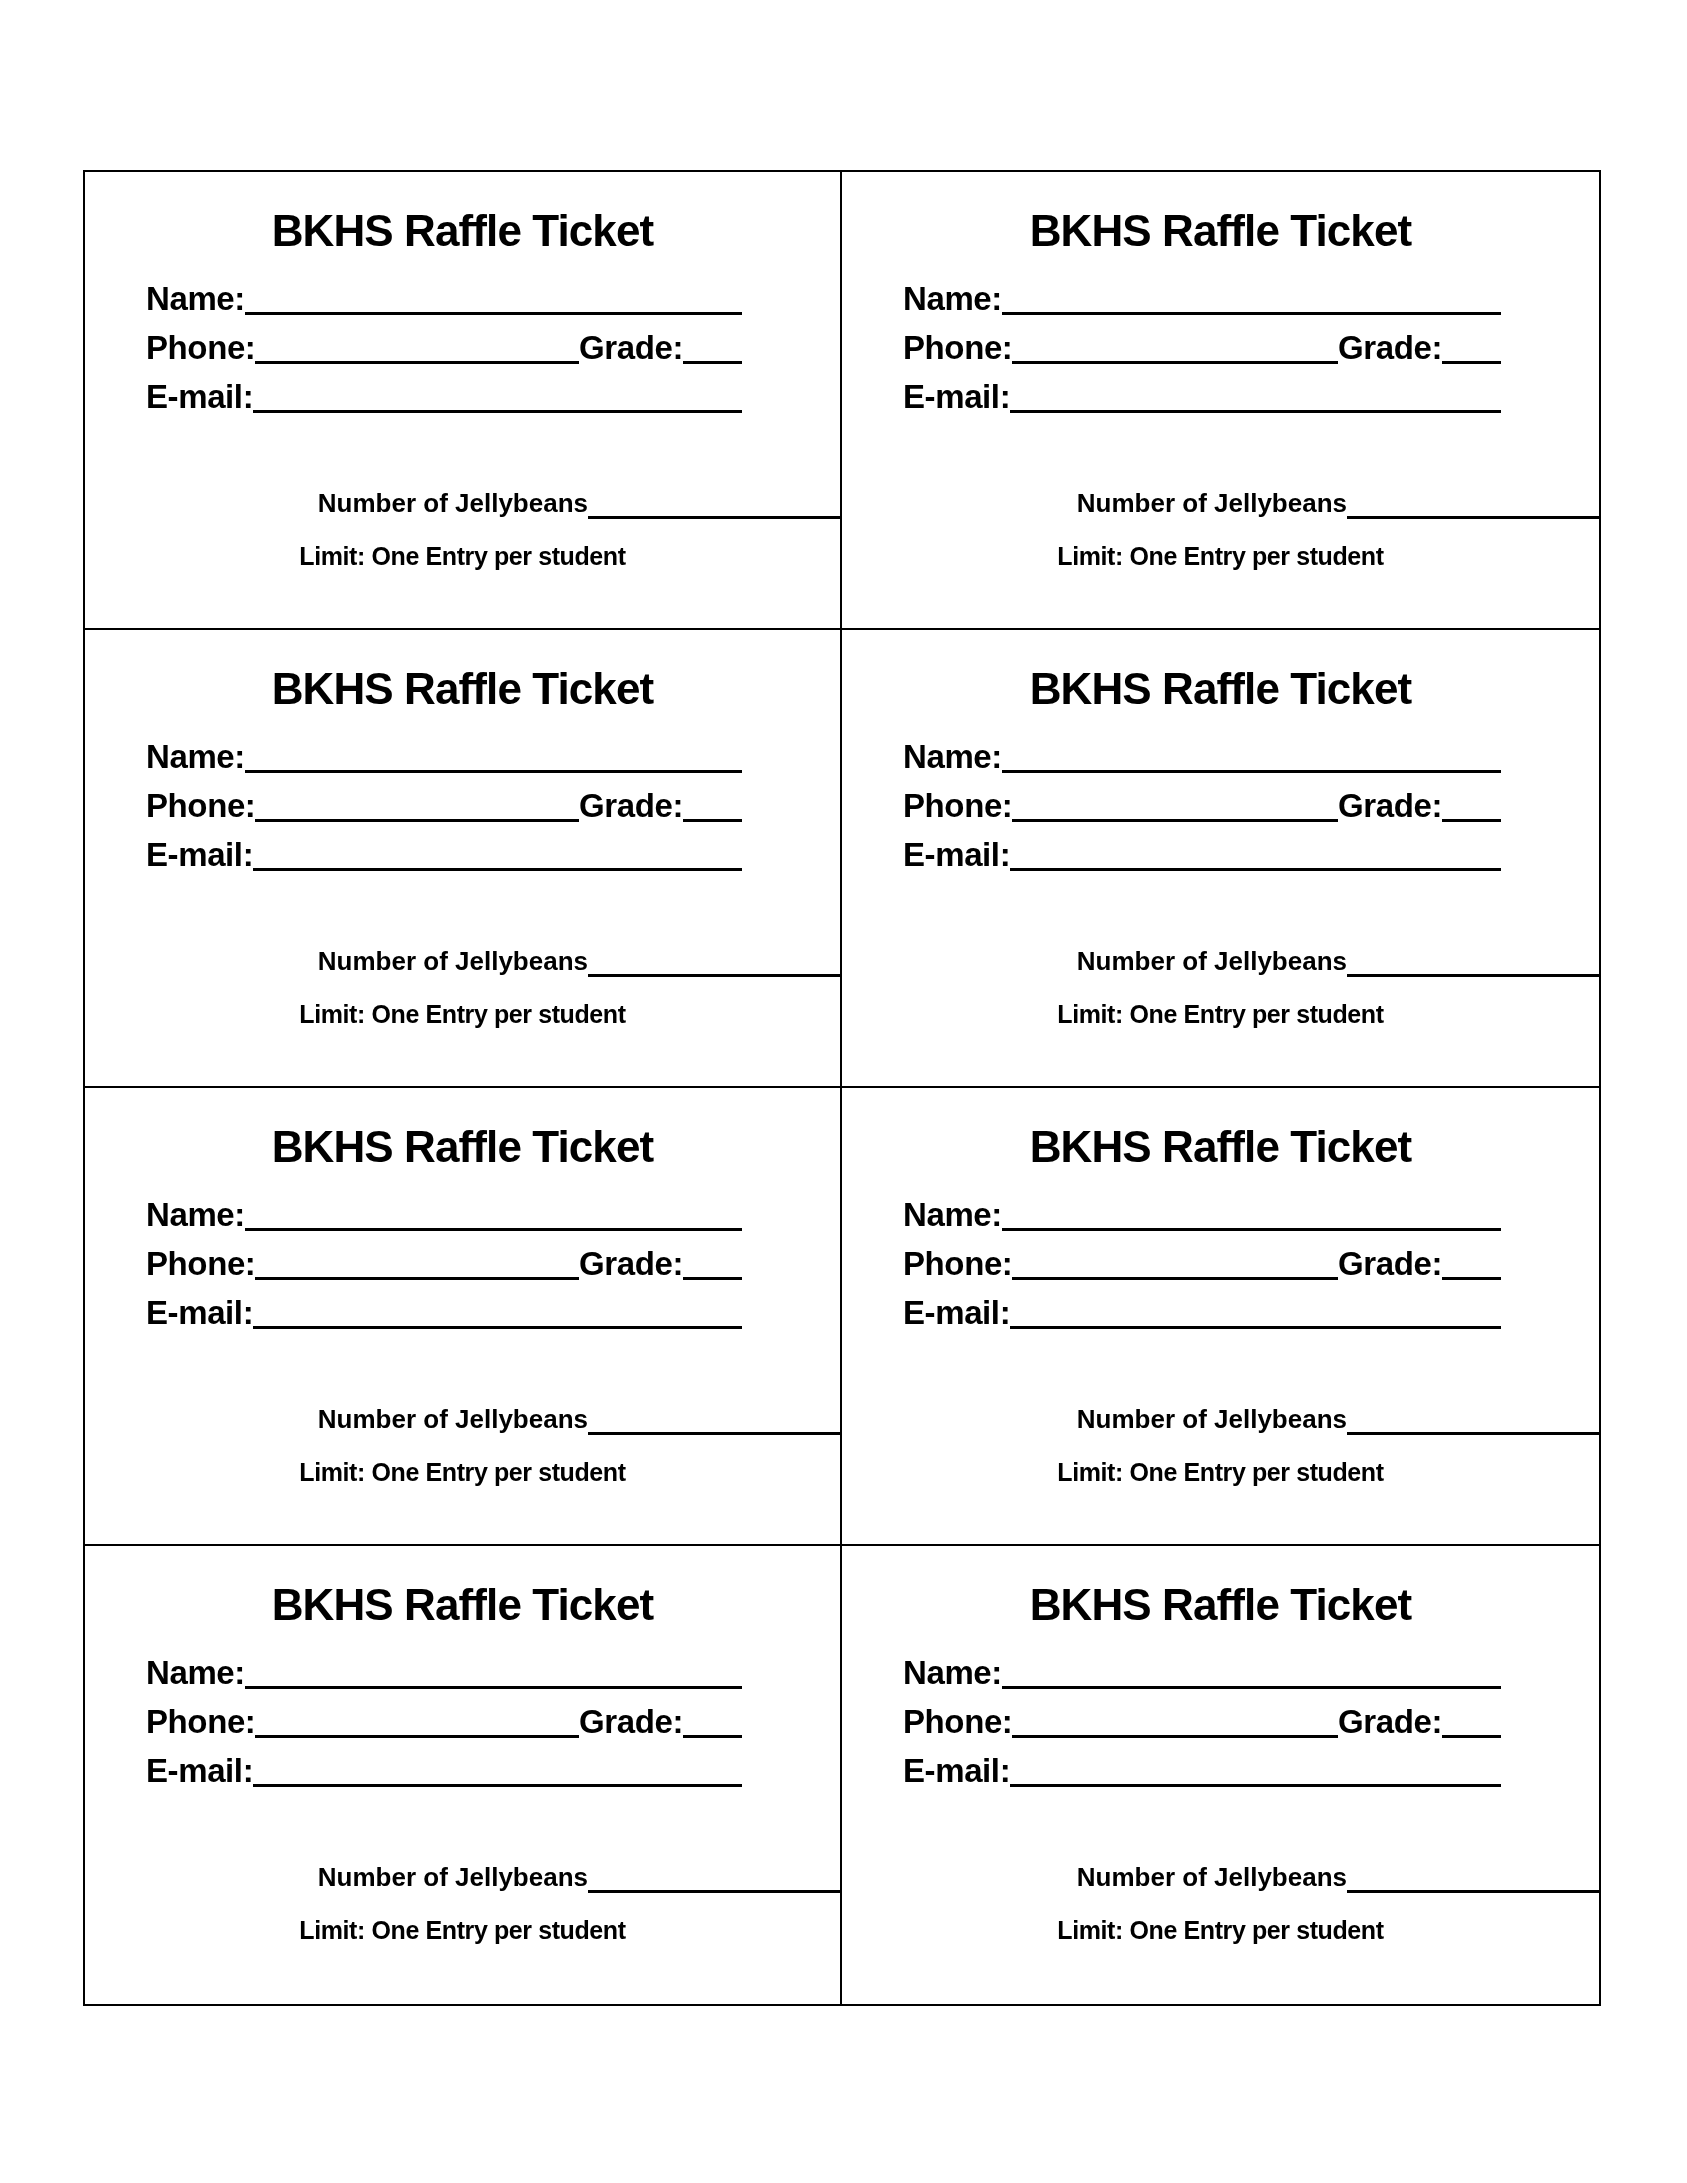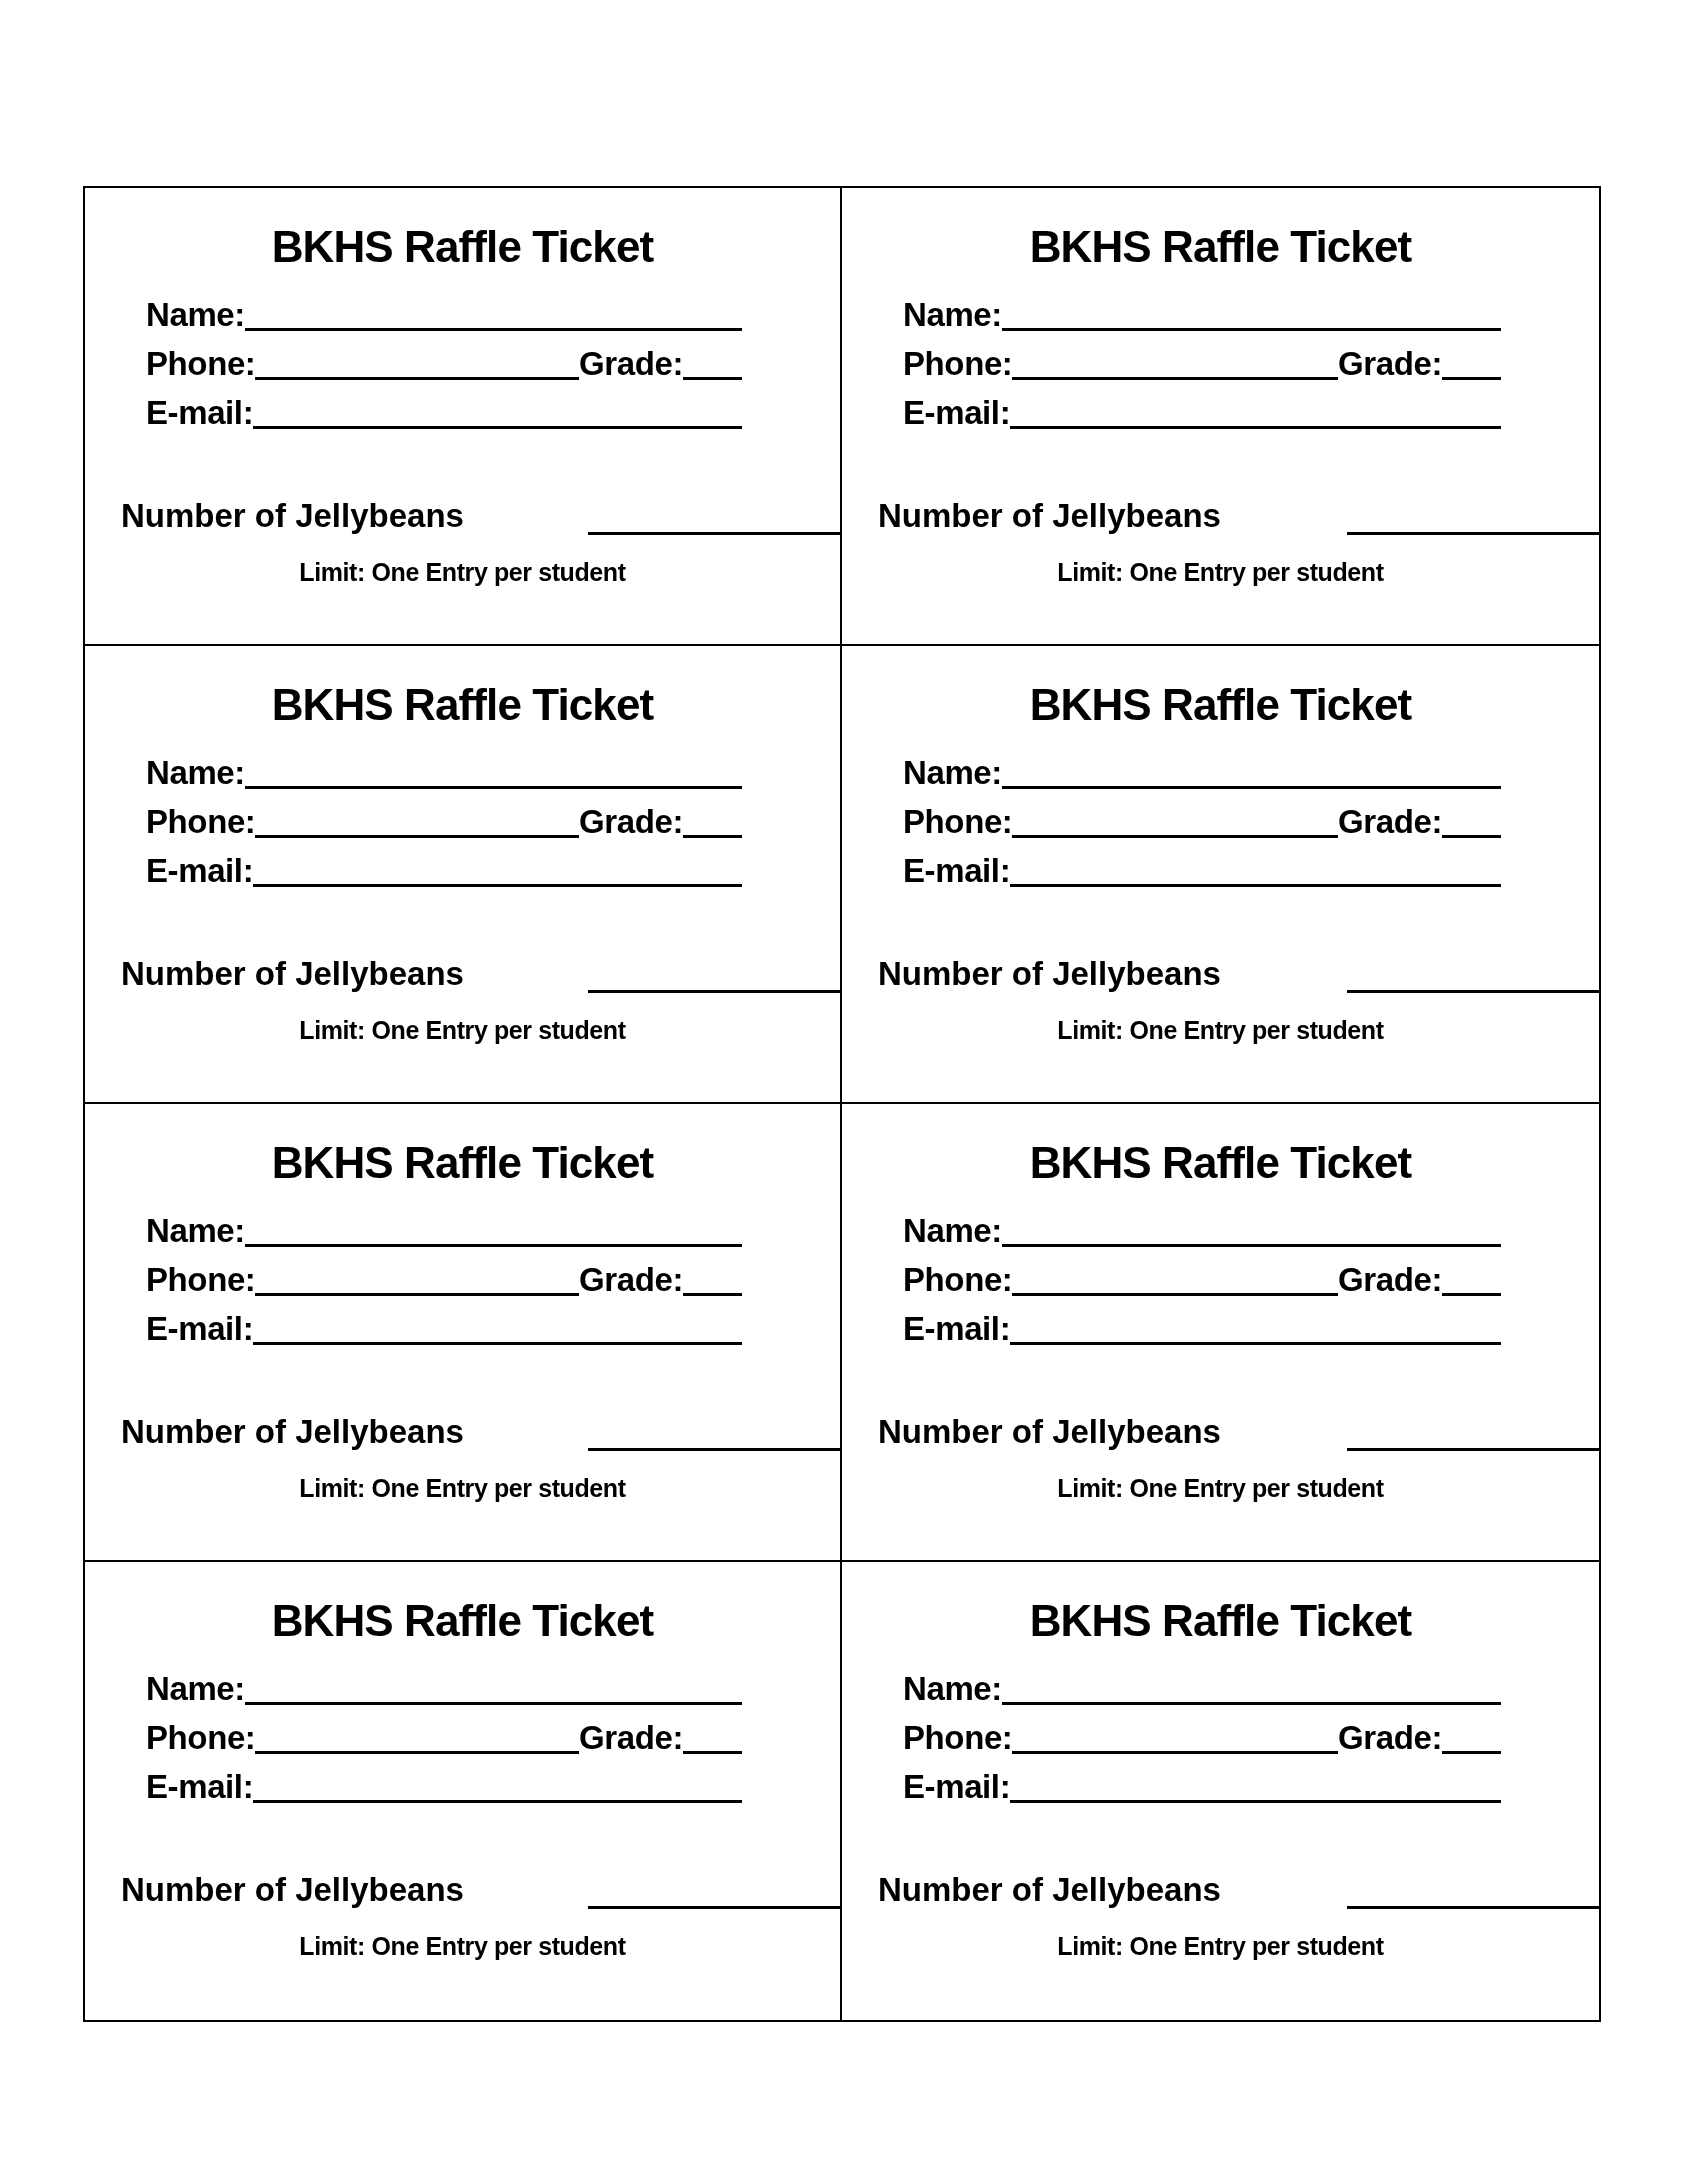--- a/index.html
+++ b/index.html
@@ -10,21 +10,21 @@
   body {
     position: relative;
     width: 1687px;
     height: 2184px;
     font-family: "Liberation Sans", "DejaVu Sans", sans-serif;
     color: #000000;
   }
   .sheet {
     position: absolute;
     left: 83px;
-    top: 186px;
+    top: 170px;
     width: 1518px;
     height: 1836px;
   }
   .grid {
     display: grid;
     grid-template-columns: 1fr 1fr;
     grid-template-rows: repeat(4, 1fr);
     width: 100%;
     height: 100%;
     border: 2.6px solid #000000;
@@ -67,24 +67,24 @@
     border-bottom: 3.5px solid #000000;
   }
   .short-line {
     width: 59px;
     height: 0;
     border-bottom: 3.5px solid #000000;
   }
   .jelly-row {
     margin-top: 57px;
     display: flex;
-    justify-content: space-between;
+    justify-content: flex-end;
     align-items: flex-end;
     height: 49px;
-    font-size: 33px;
+    font-size: 26px;
     margin-left: 36px;
   }
   .jelly-line {
     width: 252px;
     height: 0;
     border-bottom: 3.5px solid #000000;
   }
   .limit {
     margin-top: 25px;
     text-align: center;

